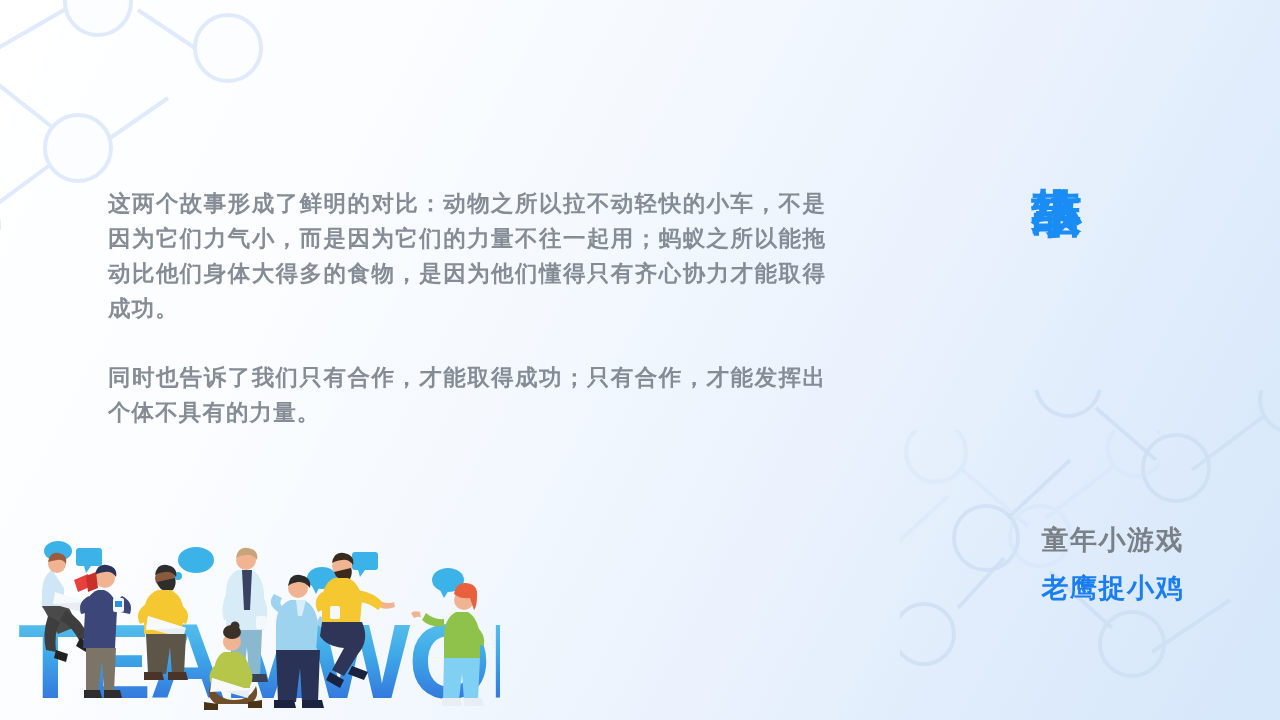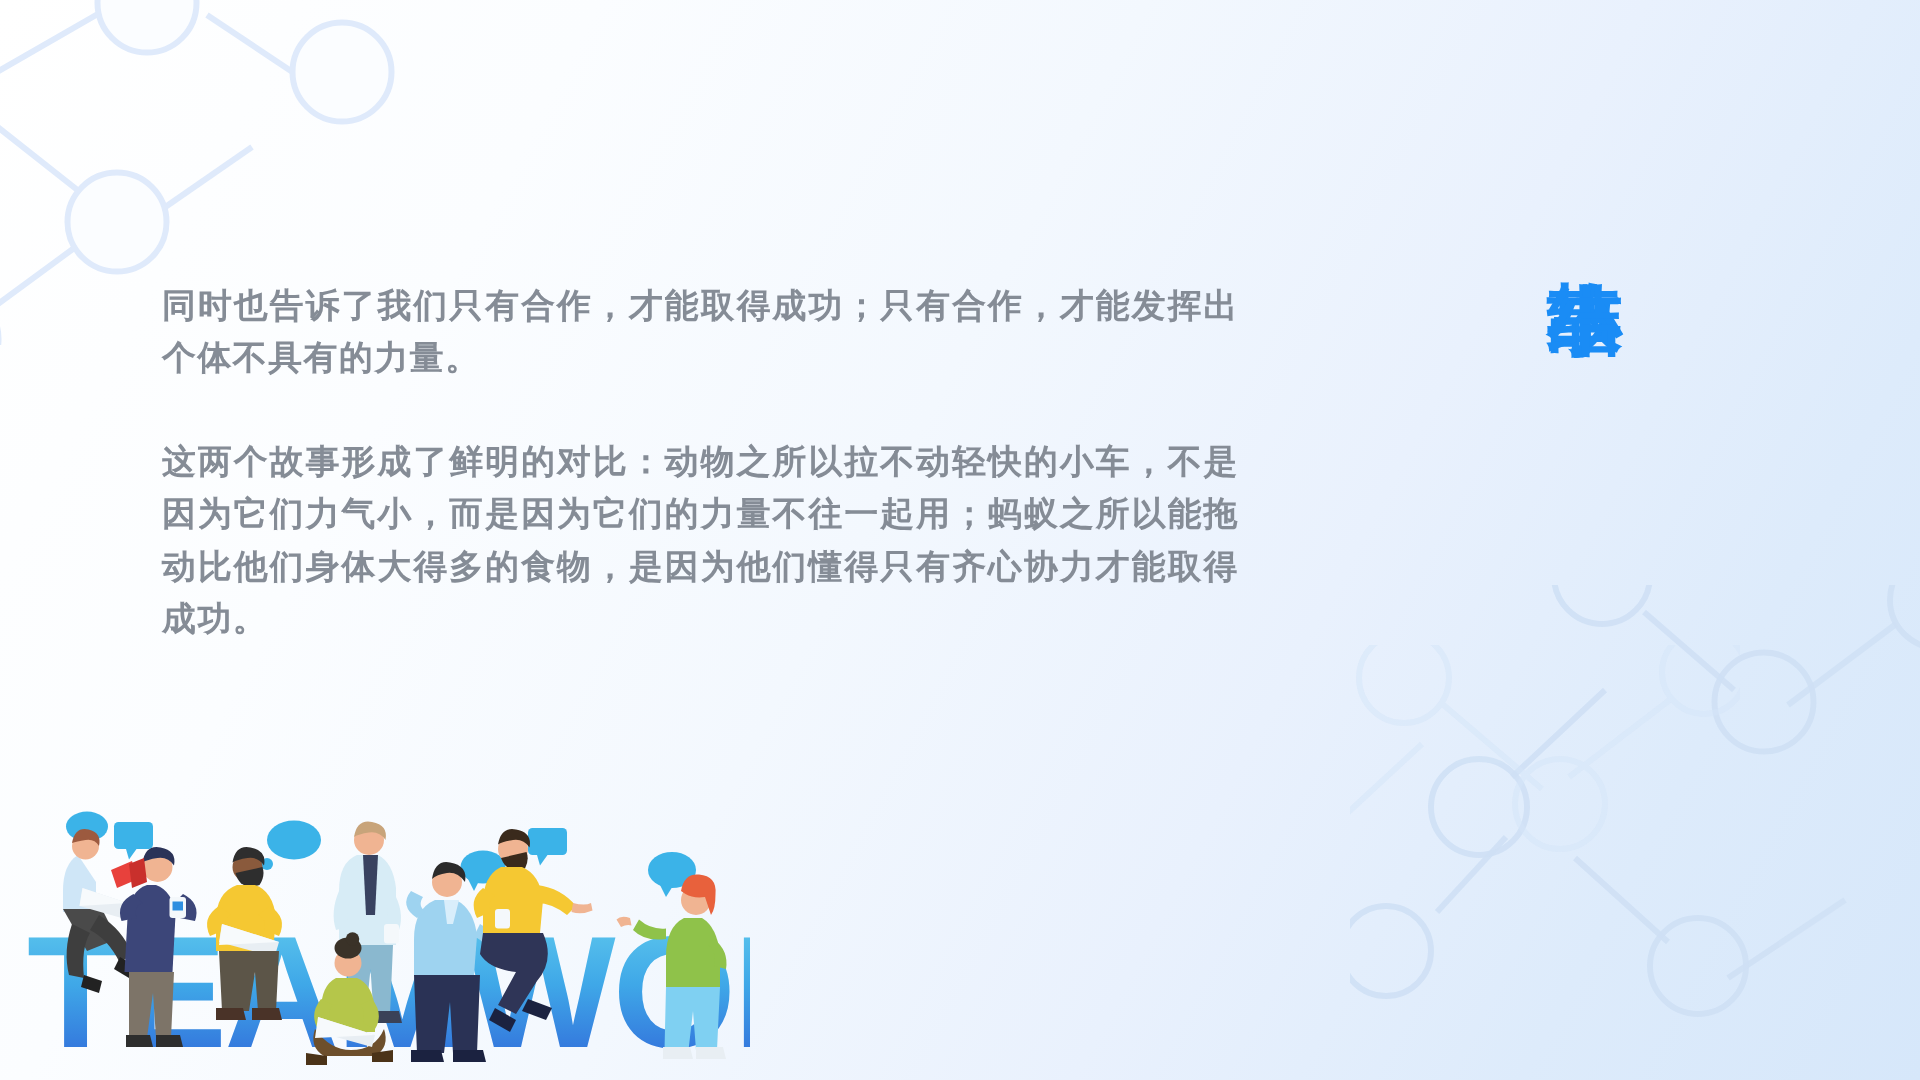--- a/index.html
+++ b/index.html
@@ -123,26 +123,30 @@
       <line x1="60" y1="38" x2="128" y2="96"></line>
       <line x1="146" y1="88" x2="214" y2="36"></line>
       <line x1="48" y1="66" x2="-6" y2="116"></line>
       <circle cx="36" cy="22" r="30"></circle>
       <circle cx="140" cy="106" r="30"></circle>
       <circle cx="236" cy="18" r="28"></circle>
     </g>
   </svg>
 
   <div class="copy">
+    <p class="para">这两个故事形成了鲜明的对比：动物之所以拉不动轻快的小车，不是因为它们力气小，而是因为它们的力量不往一起用；蚂蚁之所以能拖动比他们身体大得多的食物，是因为他们懂得只有齐心协力才能取得成功。</p>
     <p class="para">同时也告诉了我们只有合作，才能取得成功；只有合作，才能发挥出个体不具有的力量。</p>
-    <p class="para">这两个故事形成了鲜明的对比：动物之所以拉不动轻快的小车，不是因为它们力气小，而是因为它们的力量不往一起用；蚂蚁之所以能拖动比他们身体大得多的食物，是因为他们懂得只有齐心协力才能取得成功。</p>
   </div>
 
   <div class="vtitle">故事小结</div>
 
+  <div class="caps">
+    <div class="cap-sub">童年小游戏</div>
+    <div class="cap-main">老鹰捉小鸡</div>
+  </div>
 
   <svg class="teamwork" viewBox="0 0 500 200">
     <defs>
       <linearGradient id="lg" x1="0" y1="0" x2="0" y2="1">
         <stop offset="0%" stop-color="#63cdee"></stop>
         <stop offset="45%" stop-color="#3fa8e8"></stop>
         <stop offset="100%" stop-color="#2f62d8"></stop>
       </linearGradient>
       <linearGradient id="lg2" x1="0" y1="0" x2="0" y2="1">
         <stop offset="0%" stop-color="#55c6ec"></stop>

